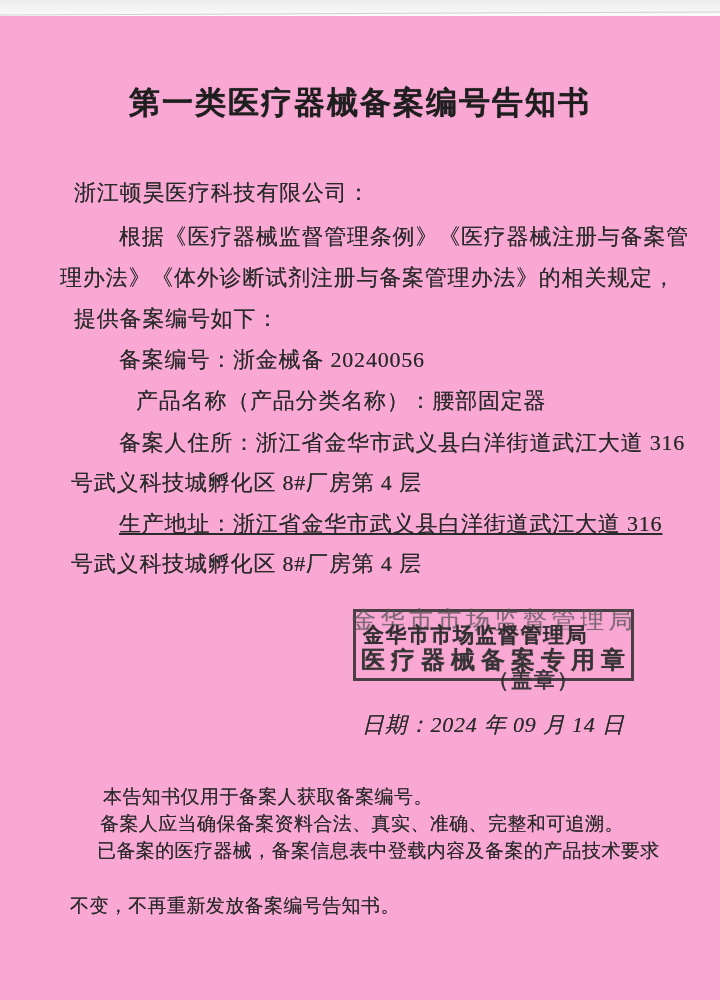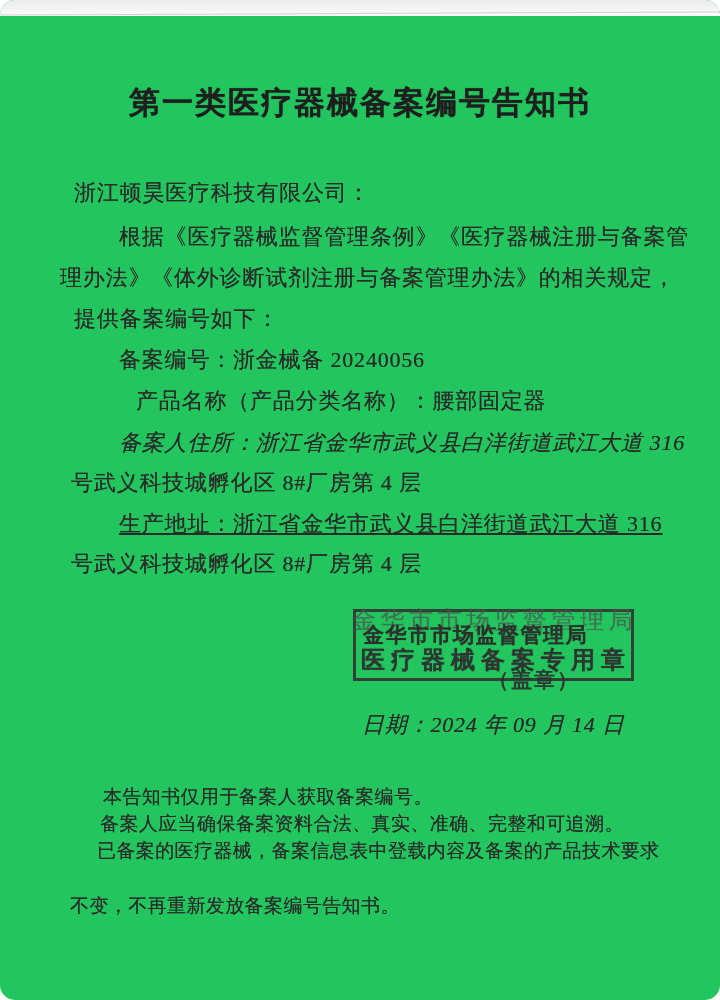--- a/index.html
+++ b/index.html
@@ -1,24 +1,23 @@
 <!DOCTYPE html>
 <html><head>
 <meta charset="utf-8">
 <style>
   html, body { margin: 0; padding: 0; background: #ffffff; }
   .page {
     position: relative;
     width: 720px;
     height: 1000px;
-    background: #22c55e;
+    background: #f9a8d4;
     overflow: hidden;
     font-family: "Liberation Serif", "DejaVu Serif", serif;
     color: #262626;
-    border-radius: 15px;
   }
   .scan-band {
     position: absolute; top: 0; left: 0; right: 0; height: 16px;
     background: linear-gradient(#ebebeb, #fbfbfb);
   }
   .scan-line {
     position: absolute; top: 13px; left: -5px; width: 730px; height: 1px;
     background: rgba(175,175,175,0.55);
     transform: rotate(-0.25deg);
   }
@@ -104,21 +103,21 @@
   <h1 class="title">第一类医疗器械备案编号告知书</h1>
 
   <div class="ln" style="top:178px; left:74px;">浙江顿昊医疗科技有限公司：</div>
 
   <div class="ln" style="top:222px; left:119px;">根据《医疗器械监督管理条例》《医疗器械注册与备案管</div>
   <div class="ln" style="top:263px; left:60px;">理办法》《体外诊断试剂注册与备案管理办法》的相关规定，</div>
   <div class="ln" style="top:304px; left:74px;">提供备案编号如下：</div>
 
   <div class="ln" style="top:345px; left:119px;">备案编号：浙金械备 20240056</div>
   <div class="ln" style="top:386px; left:119px;margin-left:17px;">产品名称（产品分类名称）：腰部固定器</div>
-  <div class="ln" style="top:428px; left:119px;font-style:italic;">备案人住所：浙江省金华市武义县白洋街道武江大道 316</div>
+  <div class="ln" style="top:428px; left:119px;">备案人住所：浙江省金华市武义县白洋街道武江大道 316</div>
   <div class="ln" style="top:468px; left:71px;">号武义科技城孵化区 8#厂房第 4 层</div>
   <div class="ln" style="top:509px; left:119px;text-decoration:underline;">生产地址：浙江省金华市武义县白洋街道武江大道 316</div>
   <div class="ln" style="top:549px; left:71px;">号武义科技城孵化区 8#厂房第 4 层</div>
 
   <div class="stamp">
     <div class="ghost">金华市市场监督管理局</div>
     <div class="agency">金华市市场监督管理局</div>
     <div class="seal-title">医疗器械备案专用章</div>
     <div class="seal-note">（盖章）</div>
   </div>

